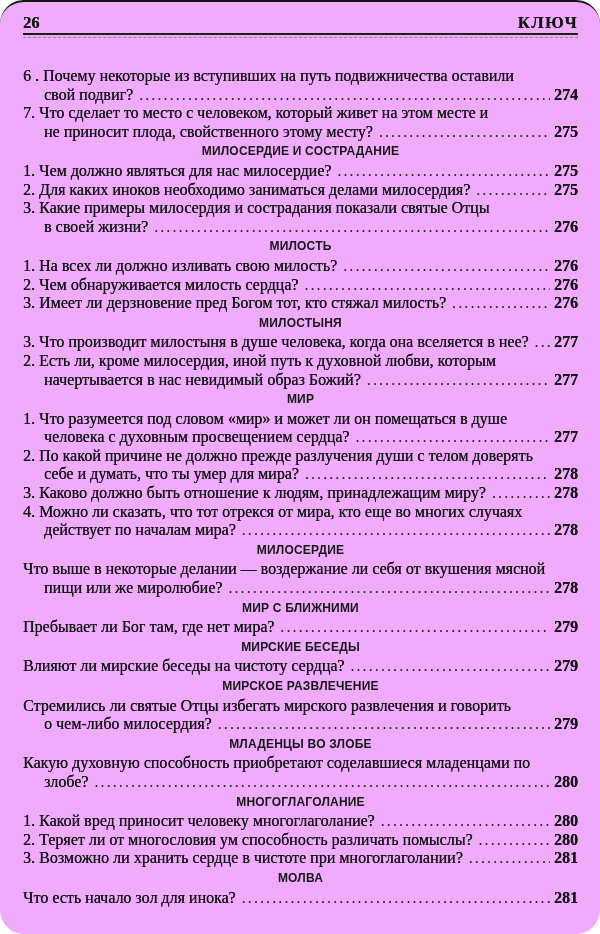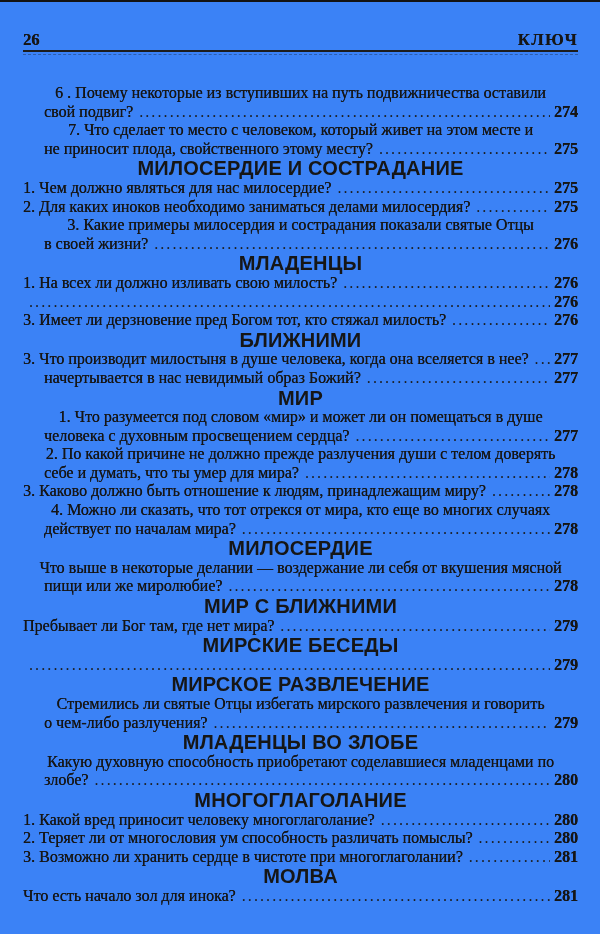--- a/index.html
+++ b/index.html
@@ -2,27 +2,28 @@
 <html lang="ru"><head>
 <meta charset="utf-8">
 <style>
   * { margin: 0; padding: 0; box-sizing: border-box; }
   html, body { width: 600px; height: 934px; overflow: hidden; }
   body { background: #ffffff; }
 
   .page {
     width: 600px;
     height: 934px;
-    background: #3b82f6;
+    background: #f0abfc;
     border-top: 2px solid #131313;
-    padding: 28px 22px 0 23px;
+    padding: 11px 22px 0 23px;
     font-family: "Liberation Serif", "DejaVu Serif", serif;
     color: #161616;
     text-shadow: 0.25px 0 0 currentColor; 
     overflow: hidden;
+    border-radius: 24px;
   }
 
   
   .page-header {
     display: flex;
     justify-content: space-between;
     align-items: flex-end;
     font-size: 16.5px;
     font-weight: bold;
     line-height: 19px;
@@ -43,28 +44,28 @@
   
   .toc {
     margin-top: 29px;
     font-size: 16px;
     line-height: 18.6px;
   }
 
   .toc-heading {
     font-family: "Liberation Sans", "DejaVu Sans", sans-serif;
     font-weight: 600;
-    font-size: 20px;
+    font-size: 12px;
     letter-spacing: 0.2px;
     text-align: center;
     margin: 1px 0;
     text-shadow: none;
   }
 
-  .toc-entry .line { white-space: nowrap; text-align: center; }
+  .toc-entry .line { white-space: nowrap; }
   .toc-entry .line.cont { padding-left: 21px; }
 
   .leader-row { display: flex; align-items: baseline; }
   .leader-row .txt { white-space: nowrap; flex: 0 0 auto; }
   .leader-row .dots {
     flex: 1 1 auto;
     min-width: 0;
     overflow: hidden;
     white-space: nowrap;
     letter-spacing: 2.1px;
@@ -119,50 +120,52 @@
         </div>
       </div>
       <div class="toc-entry">
         <div class="line">3. Какие примеры милосердия и сострадания показали святые Отцы</div>
         <div class="line cont leader-row">
           <span class="txt">в своей жизни?</span>
           <span class="dots">................................................................................................................................................................</span>
           <span class="pg">276</span>
         </div>
       </div>
-      <div class="toc-heading">МЛАДЕНЦЫ</div>
+      <div class="toc-heading">МИЛОСТЬ</div>
       <div class="toc-entry">
         <div class="line leader-row">
           <span class="txt">1. На всех ли должно изливать свою милость?</span>
           <span class="dots">................................................................................................................................................................</span>
           <span class="pg">276</span>
         </div>
       </div>
       <div class="toc-entry">
         <div class="line leader-row">
+          <span class="txt">2. Чем обнаруживается милость сердца?</span>
           <span class="dots">................................................................................................................................................................</span>
           <span class="pg">276</span>
         </div>
       </div>
       <div class="toc-entry">
         <div class="line leader-row">
           <span class="txt">3. Имеет ли дерзновение пред Богом тот, кто стяжал милость?</span>
           <span class="dots">................................................................................................................................................................</span>
           <span class="pg">276</span>
         </div>
       </div>
-      <div class="toc-heading">БЛИЖНИМИ</div>
+      <div class="toc-heading">МИЛОСТЫНЯ</div>
       <div class="toc-entry">
         <div class="line leader-row">
           <span class="txt">3. Что производит милостыня в душе человека, когда она вселяется в нее?</span>
           <span class="dots">................................................................................................................................................................</span>
           <span class="pg">277</span>
         </div>
       </div>
       <div class="toc-entry">
+        <div class="line">2. Есть ли, кроме милосердия, иной путь к духовной любви, которым</div>
         <div class="line cont leader-row">
           <span class="txt">начертывается в нас невидимый образ Божий?</span>
           <span class="dots">................................................................................................................................................................</span>
           <span class="pg">277</span>
         </div>
       </div>
       <div class="toc-heading">МИР</div>
       <div class="toc-entry">
         <div class="line">1. Что разумеется под словом «мир» и может ли он помещаться в душе</div>
         <div class="line cont leader-row">
@@ -207,29 +210,30 @@
       <div class="toc-entry">
         <div class="line leader-row">
           <span class="txt">Пребывает ли Бог там, где нет мира?</span>
           <span class="dots">................................................................................................................................................................</span>
           <span class="pg">279</span>
         </div>
       </div>
       <div class="toc-heading">МИРСКИЕ БЕСЕДЫ</div>
       <div class="toc-entry">
         <div class="line leader-row">
+          <span class="txt">Влияют ли мирские беседы на чистоту сердца?</span>
           <span class="dots">................................................................................................................................................................</span>
           <span class="pg">279</span>
         </div>
       </div>
       <div class="toc-heading">МИРСКОЕ РАЗВЛЕЧЕНИЕ</div>
       <div class="toc-entry">
         <div class="line">Стремились ли святые Отцы избегать мирского развлечения и говорить</div>
         <div class="line cont leader-row">
-          <span class="txt">о чем-либо разлучения?</span>
+          <span class="txt">о чем-либо милосердия?</span>
           <span class="dots">................................................................................................................................................................</span>
           <span class="pg">279</span>
         </div>
       </div>
       <div class="toc-heading">МЛАДЕНЦЫ ВО ЗЛОБЕ</div>
       <div class="toc-entry">
         <div class="line">Какую духовную способность приобретают соделавшиеся младенцами по</div>
         <div class="line cont leader-row">
           <span class="txt">злобе?</span>
           <span class="dots">................................................................................................................................................................</span>

